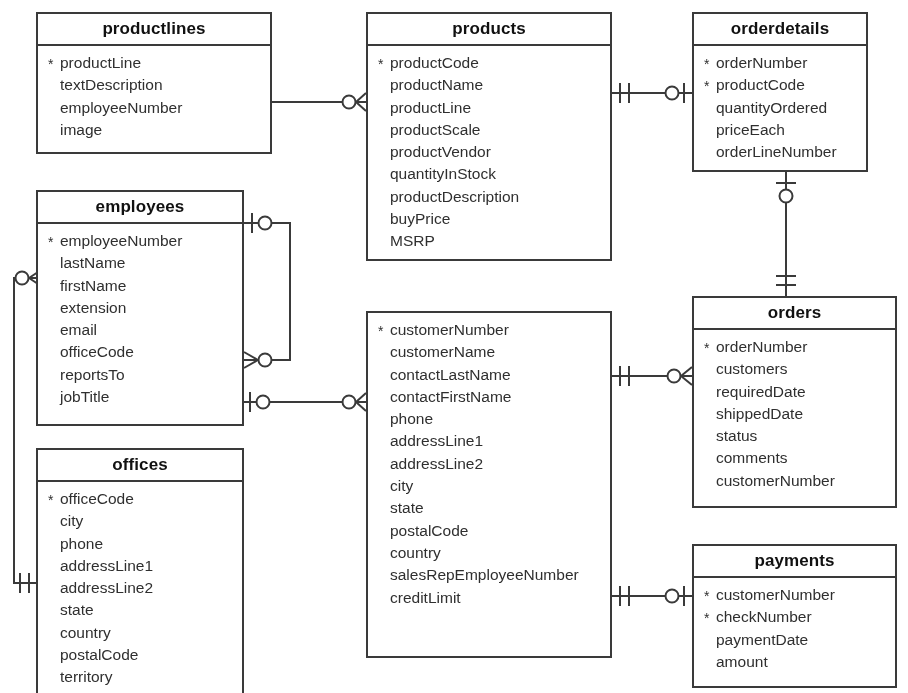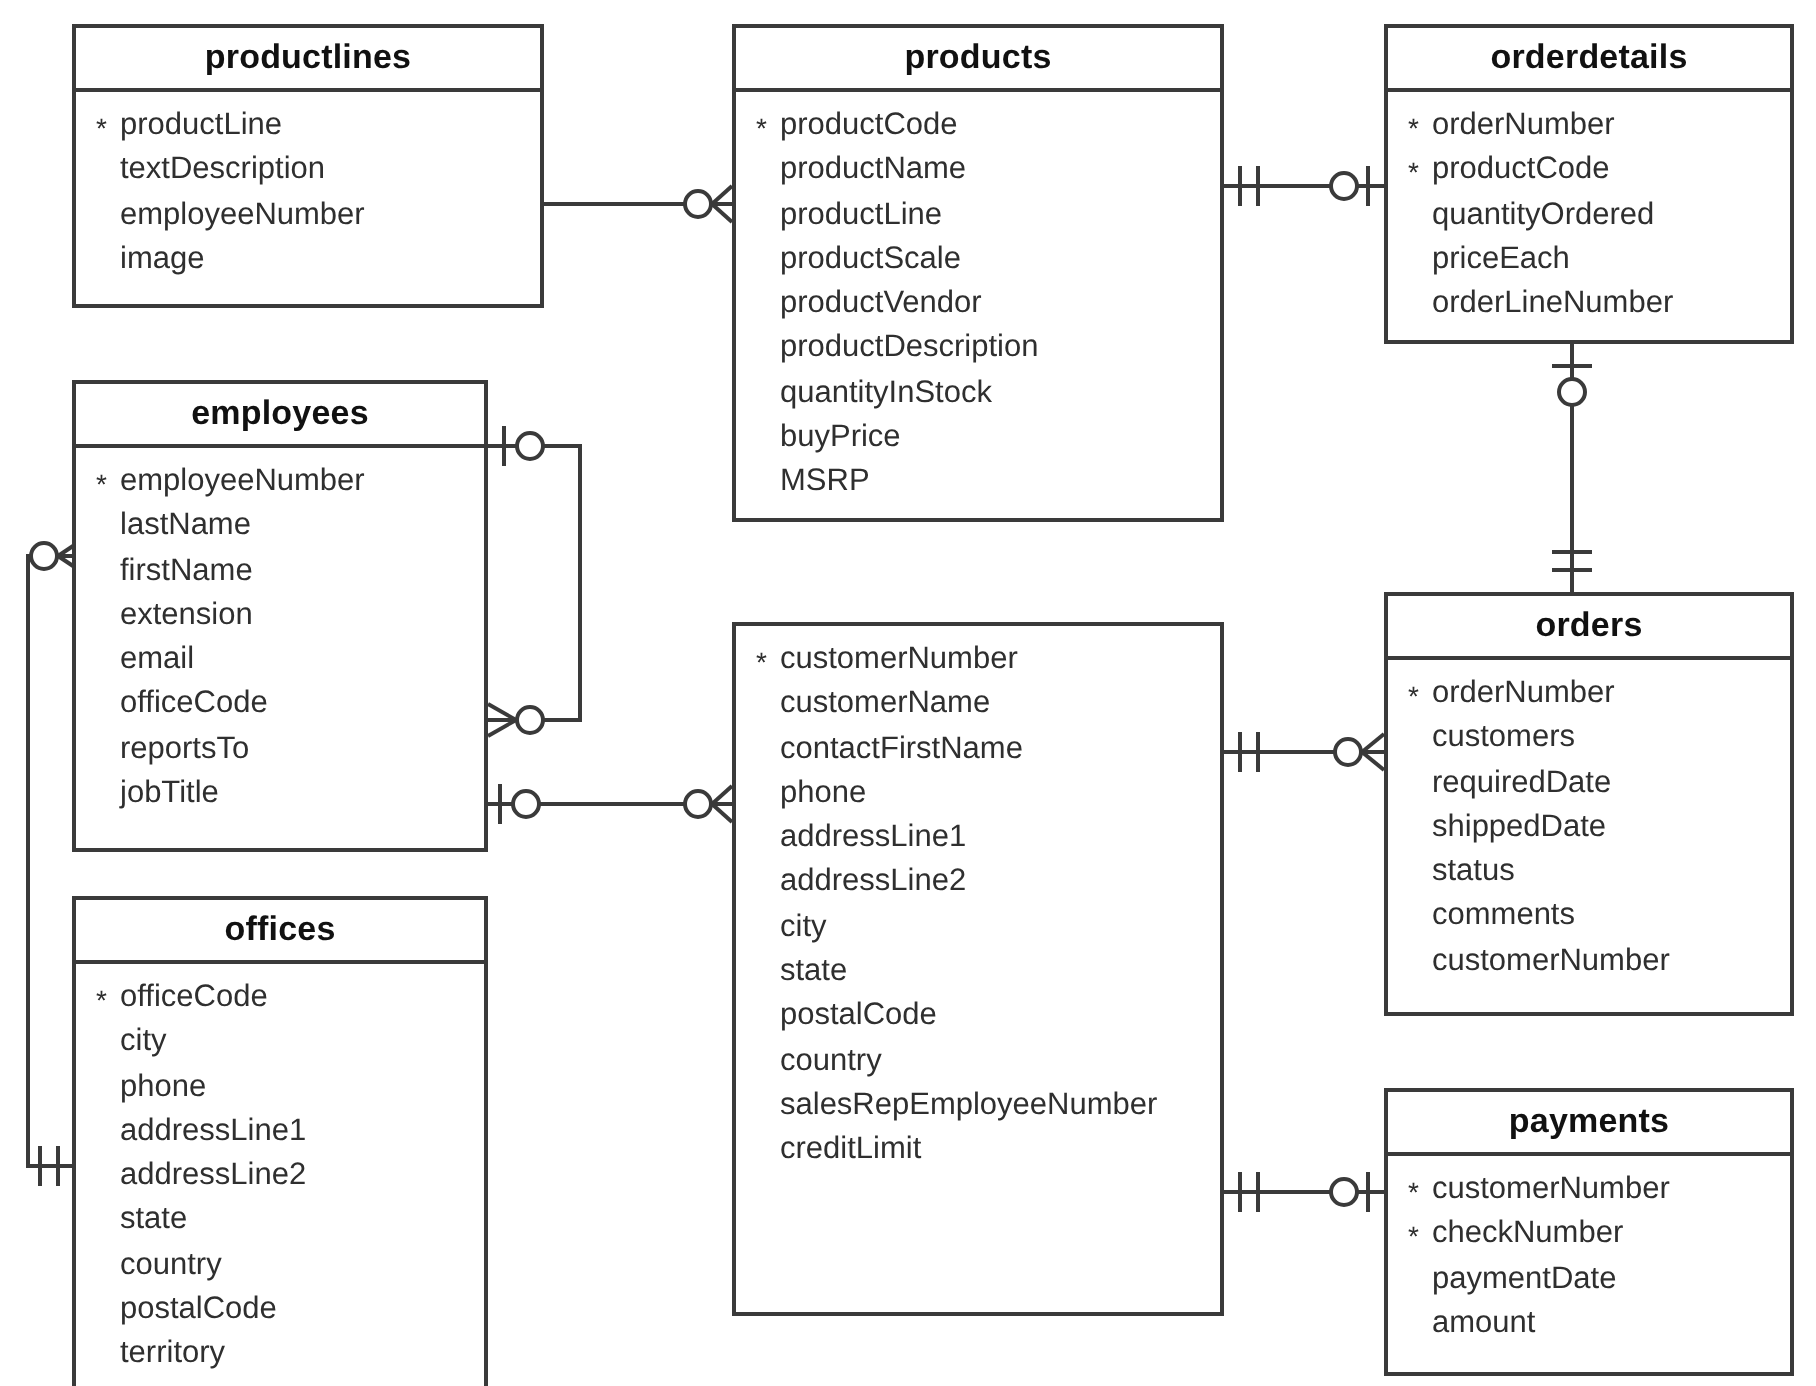--- a/index.html
+++ b/index.html
@@ -179,28 +179,28 @@
   </div>
 
   <div class="entity" style="left:366px; top:12px; width:246px; height:249px;">
     <div class="entity-title">products</div>
     <ul class="attr-list">
       <li class="attr pk">productCode</li>
       <li class="attr">productName</li>
       <li class="attr">productLine</li>
       <li class="attr">productScale</li>
       <li class="attr">productVendor</li>
+      <li class="attr">quantityInStock</li>
       <li class="attr">productDescription</li>
-      <li class="attr">quantityInStock</li>
       <li class="attr">buyPrice</li>
       <li class="attr">MSRP</li>
     </ul>
   </div>
 
-  <div class="entity" style="left:692px; top:12px; width:205px; height:160px;">
+  <div class="entity" style="left:692px; top:12px; width:176px; height:160px;">
     <div class="entity-title">orderdetails</div>
     <ul class="attr-list">
       <li class="attr pk">orderNumber</li>
       <li class="attr pk">productCode</li>
       <li class="attr">quantityOrdered</li>
       <li class="attr">priceEach</li>
       <li class="attr">orderLineNumber</li>
     </ul>
   </div>
 
@@ -230,20 +230,21 @@
       <li class="attr">country</li>
       <li class="attr">postalCode</li>
       <li class="attr">territory</li>
     </ul>
   </div>
 
   <div class="entity" style="left:366px; top:311px; width:246px; height:347px;">
     <ul class="attr-list">
       <li class="attr pk">customerNumber</li>
       <li class="attr">customerName</li>
+      <li class="attr">contactLastName</li>
       <li class="attr">contactFirstName</li>
       <li class="attr">phone</li>
       <li class="attr">addressLine1</li>
       <li class="attr">addressLine2</li>
       <li class="attr">city</li>
       <li class="attr">state</li>
       <li class="attr">postalCode</li>
       <li class="attr">country</li>
       <li class="attr">salesRepEmployeeNumber</li>
       <li class="attr">creditLimit</li>

